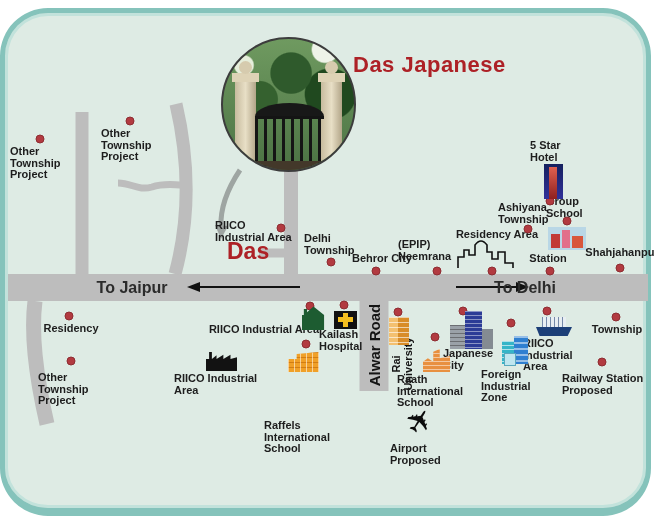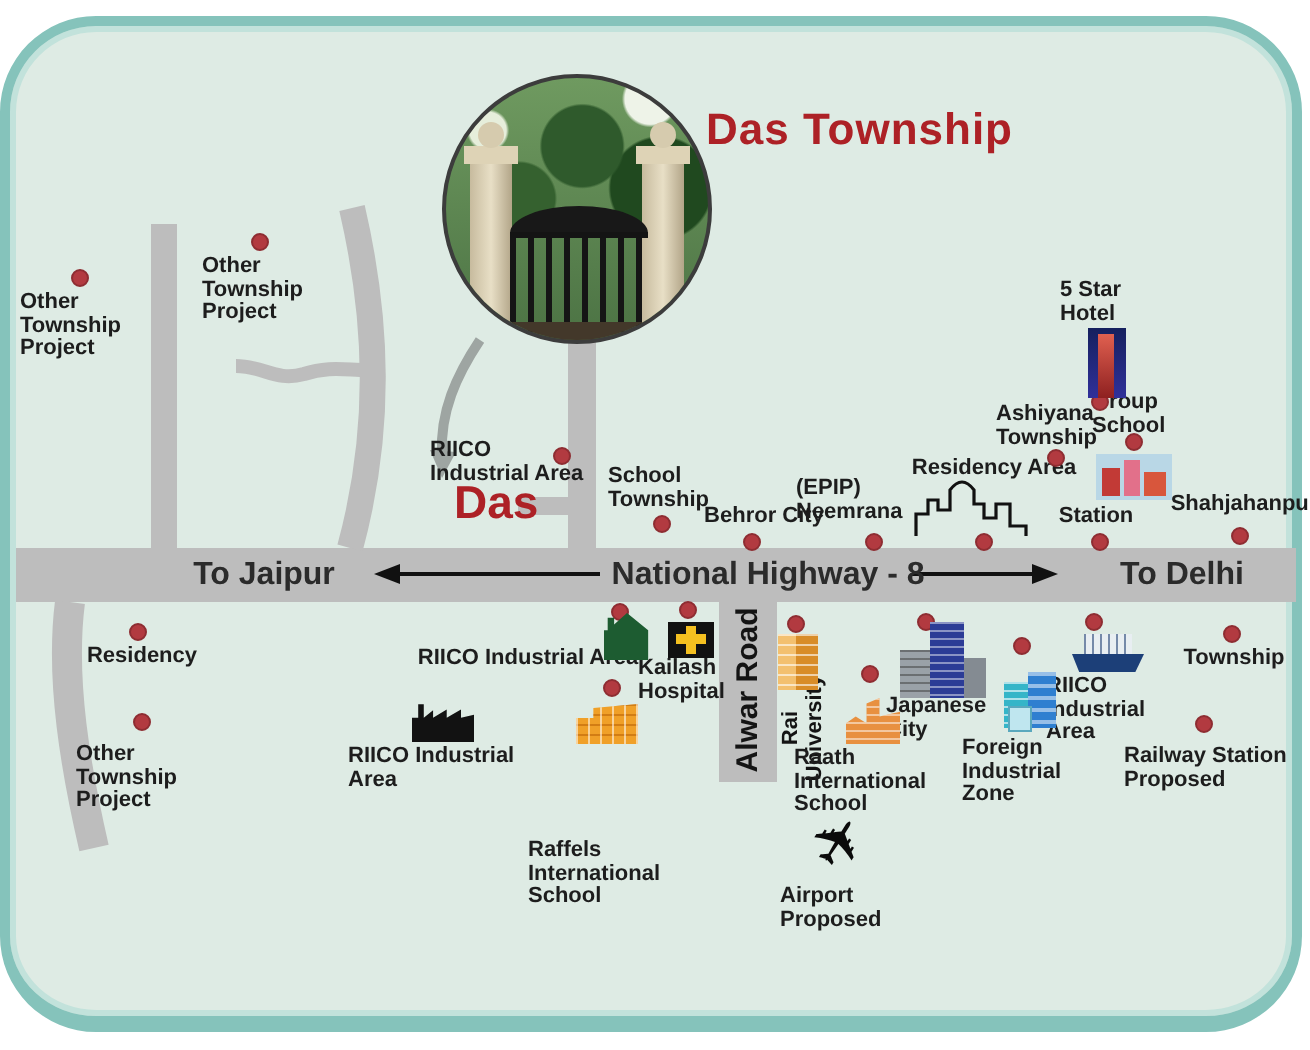--- a/index.html
+++ b/index.html
@@ -115,34 +115,33 @@
     <div class="pillar-cap" style="left:9px;"></div>
     <div class="pillar-ball" style="left:16px;"></div>
     <div class="pillar" style="right:12px;"></div>
     <div class="pillar-cap" style="right:9px;"></div>
     <div class="pillar-ball" style="right:16px;"></div>
     <div id="gate-top"></div>
     <div id="gate-bars"></div>
     <div id="photo-ground"></div>
   </div>
 
-  <div class="red-title" style="left:353px;top:52px;font-size:22px;letter-spacing:.5px;">Das Township</div>
+  <div class="red-title" style="left:353px;top:52px;font-size:22px;letter-spacing:.5px;">Das Japanese</div>
   <div class="red-title" style="left:227px;top:238px;font-size:23px;">Das</div>
 
   <div class="hwy" style="left:132px;top:288px;">To Jaipur</div>
-  <div class="hwy" style="left:384px;top:288px;">National Highway - 8</div>
-  <div class="hwy" style="left:591px;top:288px;text-align:right;">To Delhi</div>
+  <div class="hwy" style="left:525px;top:288px;text-align:right;">To Delhi</div>
 
   <div class="rot" style="left:374px;top:345px;font-size:15px;">Alwar Road</div>
   <div class="rot" style="left:402px;top:364px;font-size:11px;line-height:11.5px;white-space:normal;width:56px;">Rai University</div>
 
   <div class="lbl" style="left:40px;top:146px;width:60px;">Other Township Project</div>
   <div class="lbl" style="left:133px;top:128px;width:64px;">Other Township Project</div>
   <div class="lbl" style="left:256px;top:220px;width:82px;">RIICO Industrial Area</div>
-  <div class="lbl" style="left:336px;top:233px;width:64px;">School Township</div>
+  <div class="lbl" style="left:336px;top:233px;width:64px;">Delhi Township</div>
   <div class="lbl nw" style="left:382px;top:253px;">Behror City</div>
   <div class="lbl" style="left:434px;top:239px;width:72px;">(EPIP) Neemrana</div>
   <div class="lbl nw" style="left:497px;top:229px;">Residency Area</div>
   <div class="lbl" style="left:553px;top:140px;width:46px;">5 Star Hotel</div>
   <div class="lbl" style="left:575px;top:196px;width:58px;">Group School</div>
   <div class="lbl" style="left:531px;top:202px;width:66px;">Ashiyana Township</div>
   <div class="lbl nw" style="left:548px;top:253px;">Station</div>
   <div class="lbl nw" style="left:622px;top:247px;">Shahjahanpur</div>
   <div class="lbl nw" style="left:71px;top:323px;">Residency</div>
   <div class="lbl" style="left:70px;top:372px;width:64px;">Other Township Project</div>

